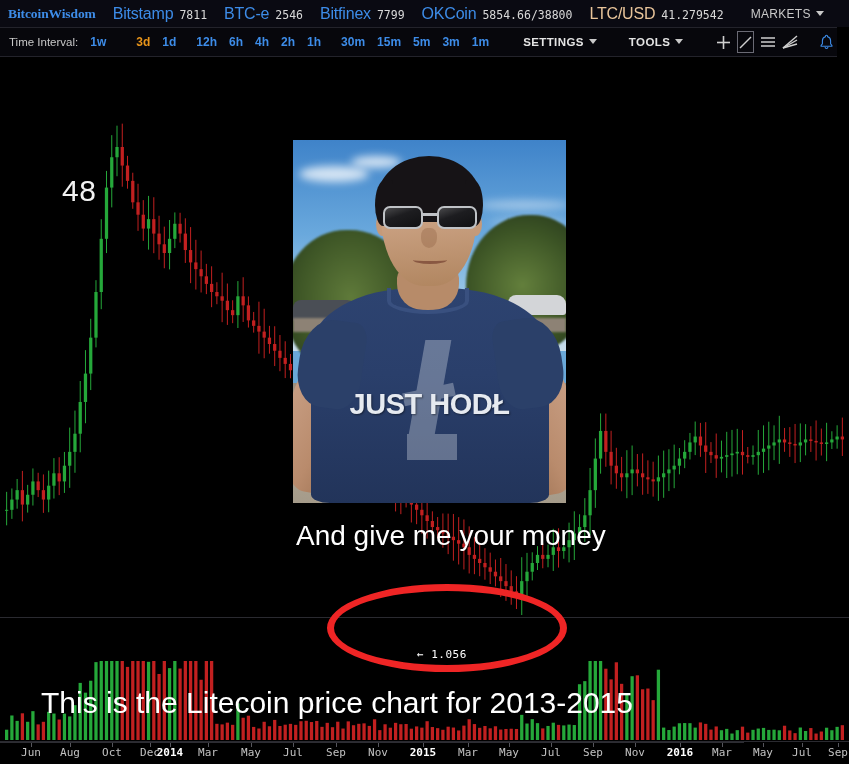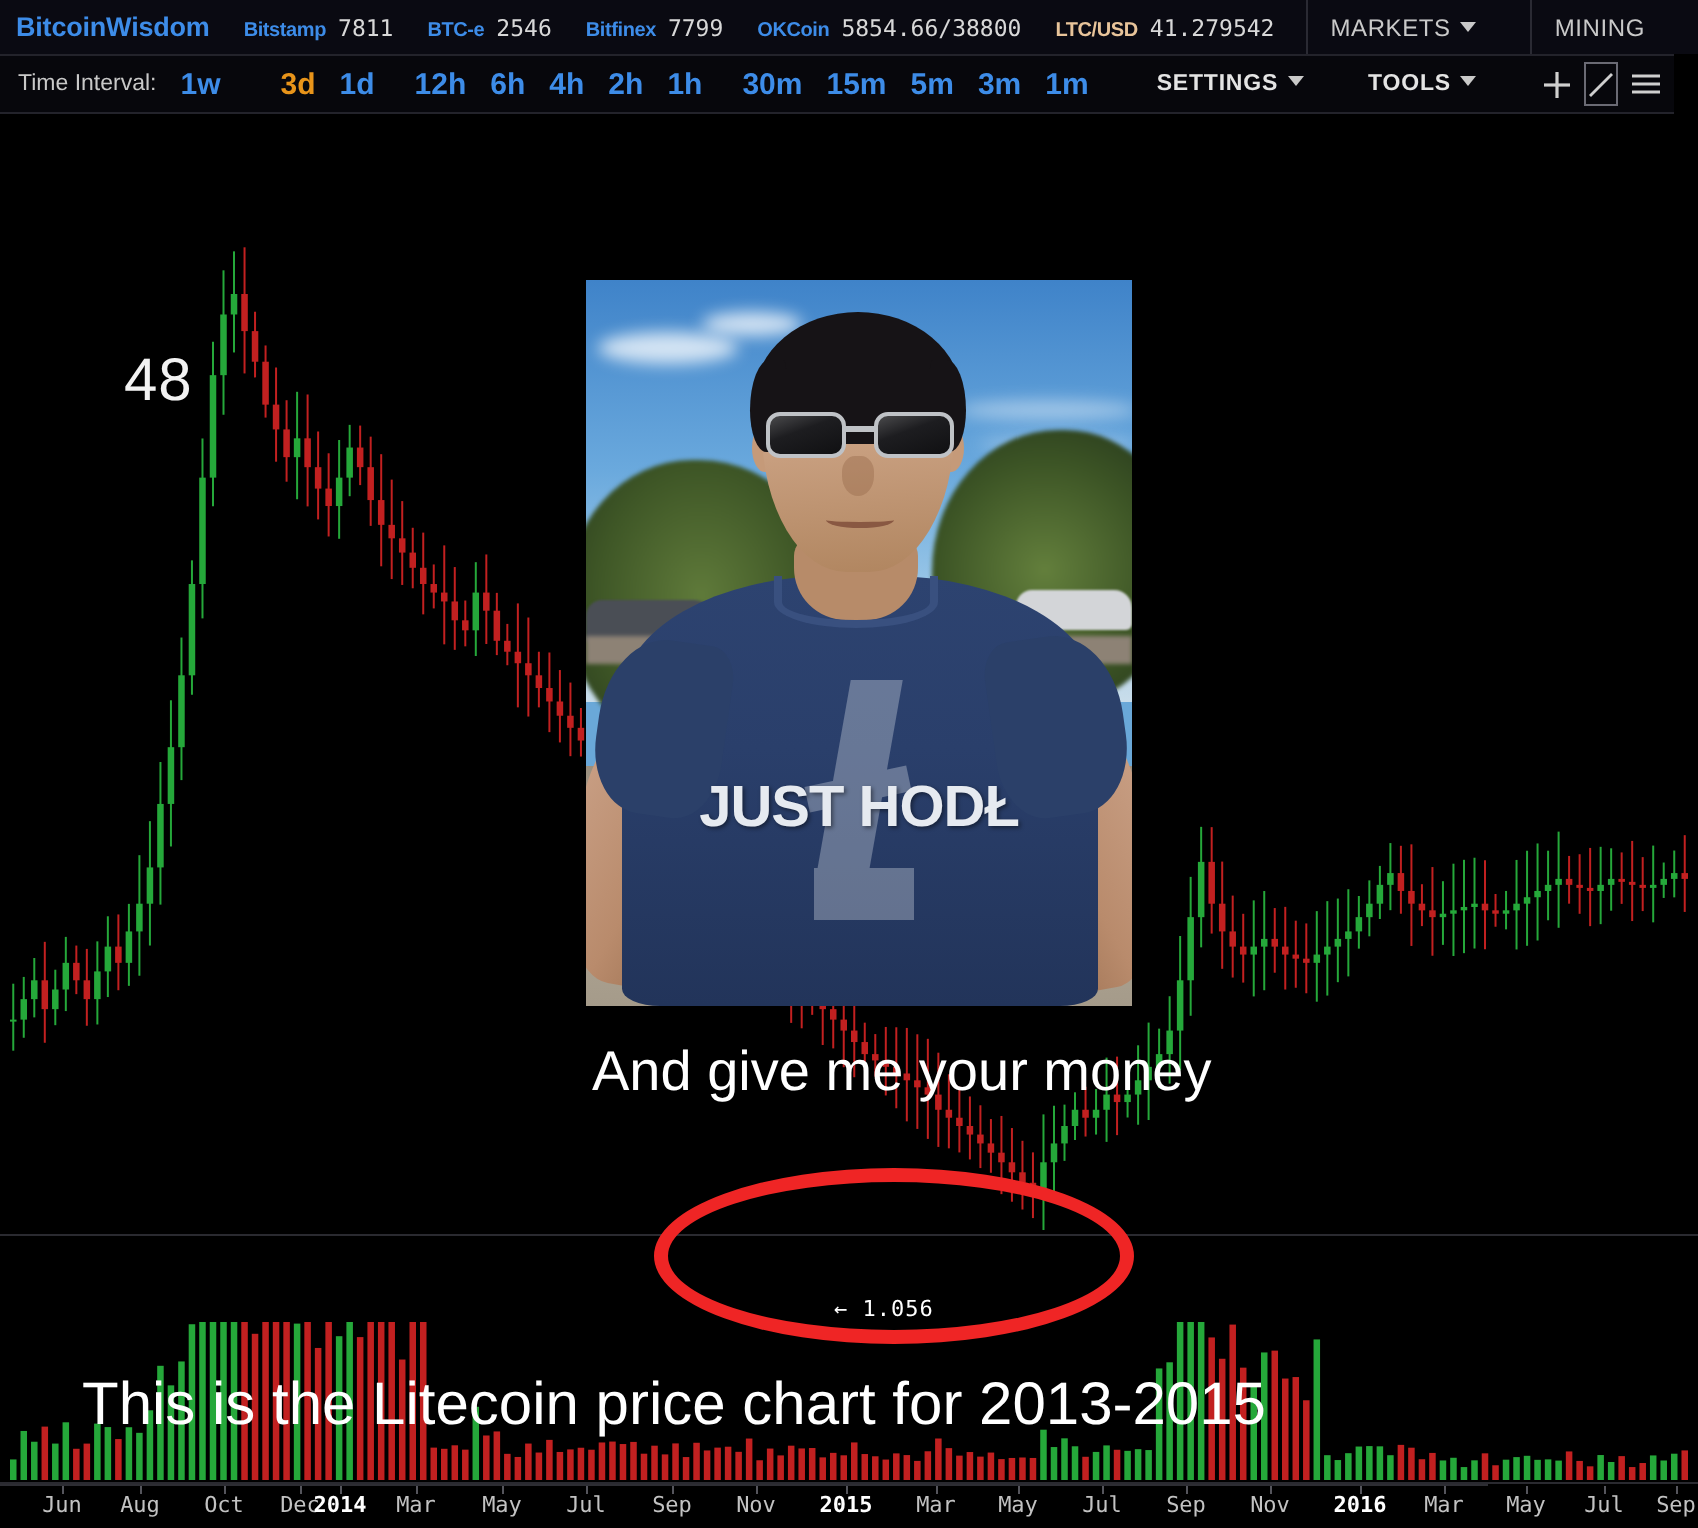--- a/index.html
+++ b/index.html
@@ -30,30 +30,31 @@
     align-items: center;
     white-space: nowrap;
     overflow: hidden;
   }
   .brand {
     color: #3d8ce8;
     font-weight: bold;
     font-size: 13.5px;
     padding-left: 8px;
     letter-spacing: -0.1px;
+    font-family: Liberation Serif, serif;
   }
   .ticker-group {
     display: flex;
     align-items: baseline;
     margin-left: 17px;
   }
   .ticker-name {
     color: #3d8ce8;
-    font-size: 10px;
-    font-weight: bold;
+    font-size: 16px;
+    font-weight: normal;
     letter-spacing: -0.2px;
   }
   .ticker-name.ltc { color: #e8c49a; }
   .ticker-val {
     color: #d8d8d8;
     font-size: 11.5px;
     margin-left: 6px;
     font-family: "DejaVu Sans Mono", monospace;
   }
   .hdr-sep {
@@ -92,21 +93,21 @@
     overflow: hidden;
   }
   .tb-label {
     color: #c8c8c8;
     font-size: 11.5px;
     padding-left: 9px;
     padding-right: 6px;
   }
   .tb-interval {
     color: #3d8ce8;
-    font-size: 15px;
+    font-size: 12px;
     font-weight: bold;
     padding: 0 6px;
     cursor: pointer;
   }
   .tb-interval.active { color: #e8941a; margin-left: 10px; }
   .tb-div {
     width: 1px; height: 18px;
     background: #2c2c36;
     margin: 0 4px;
   }

